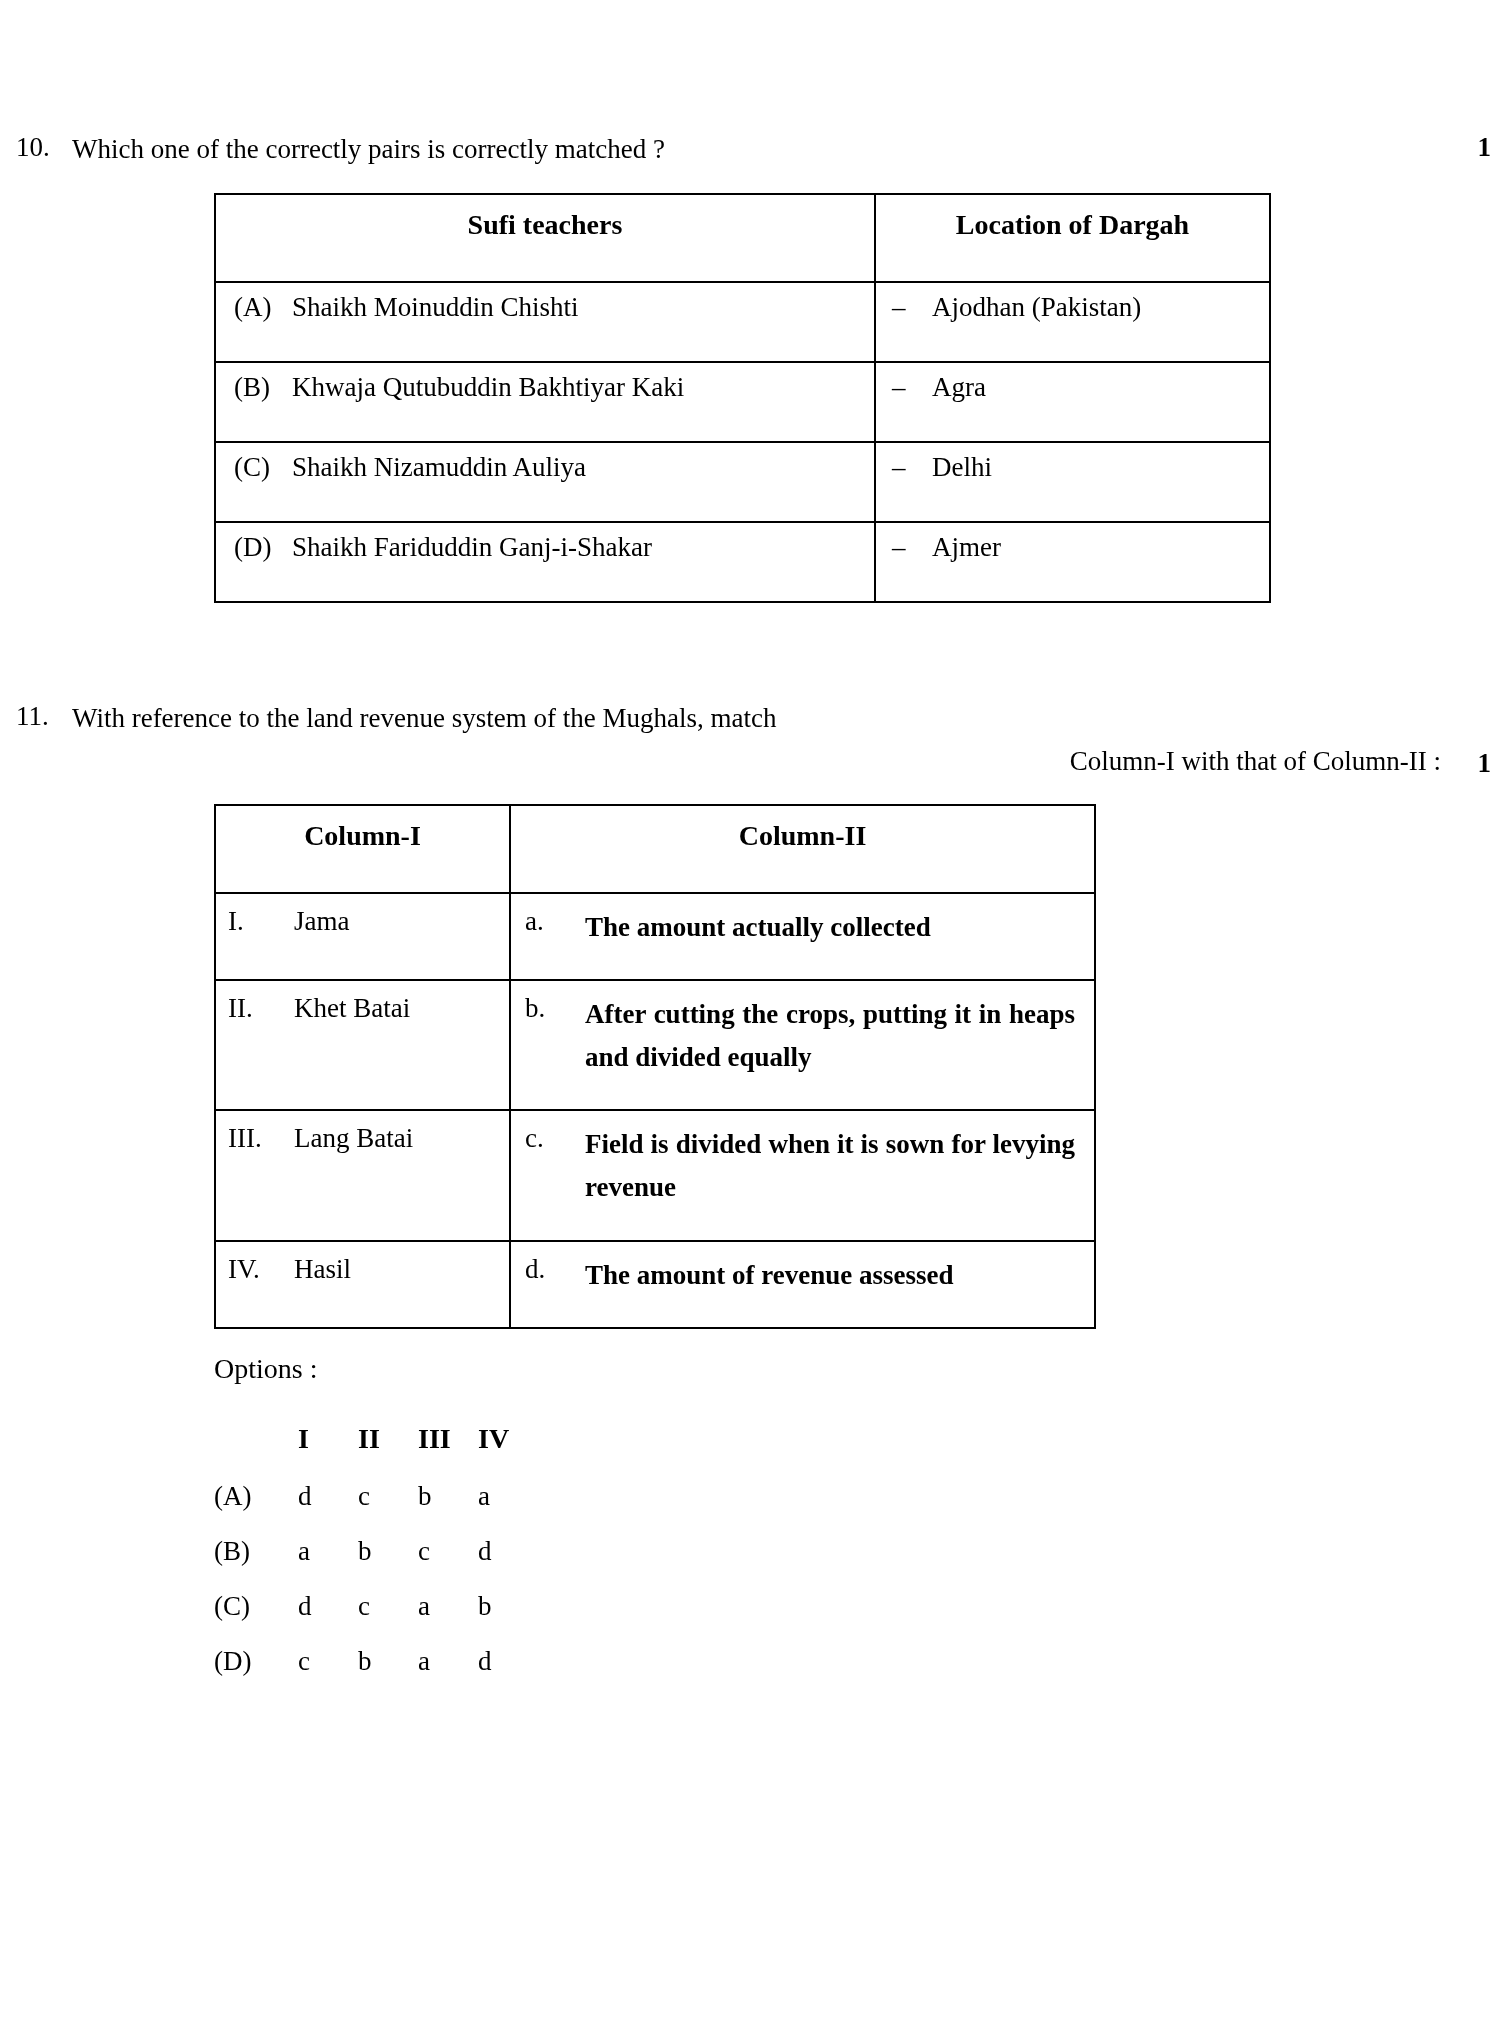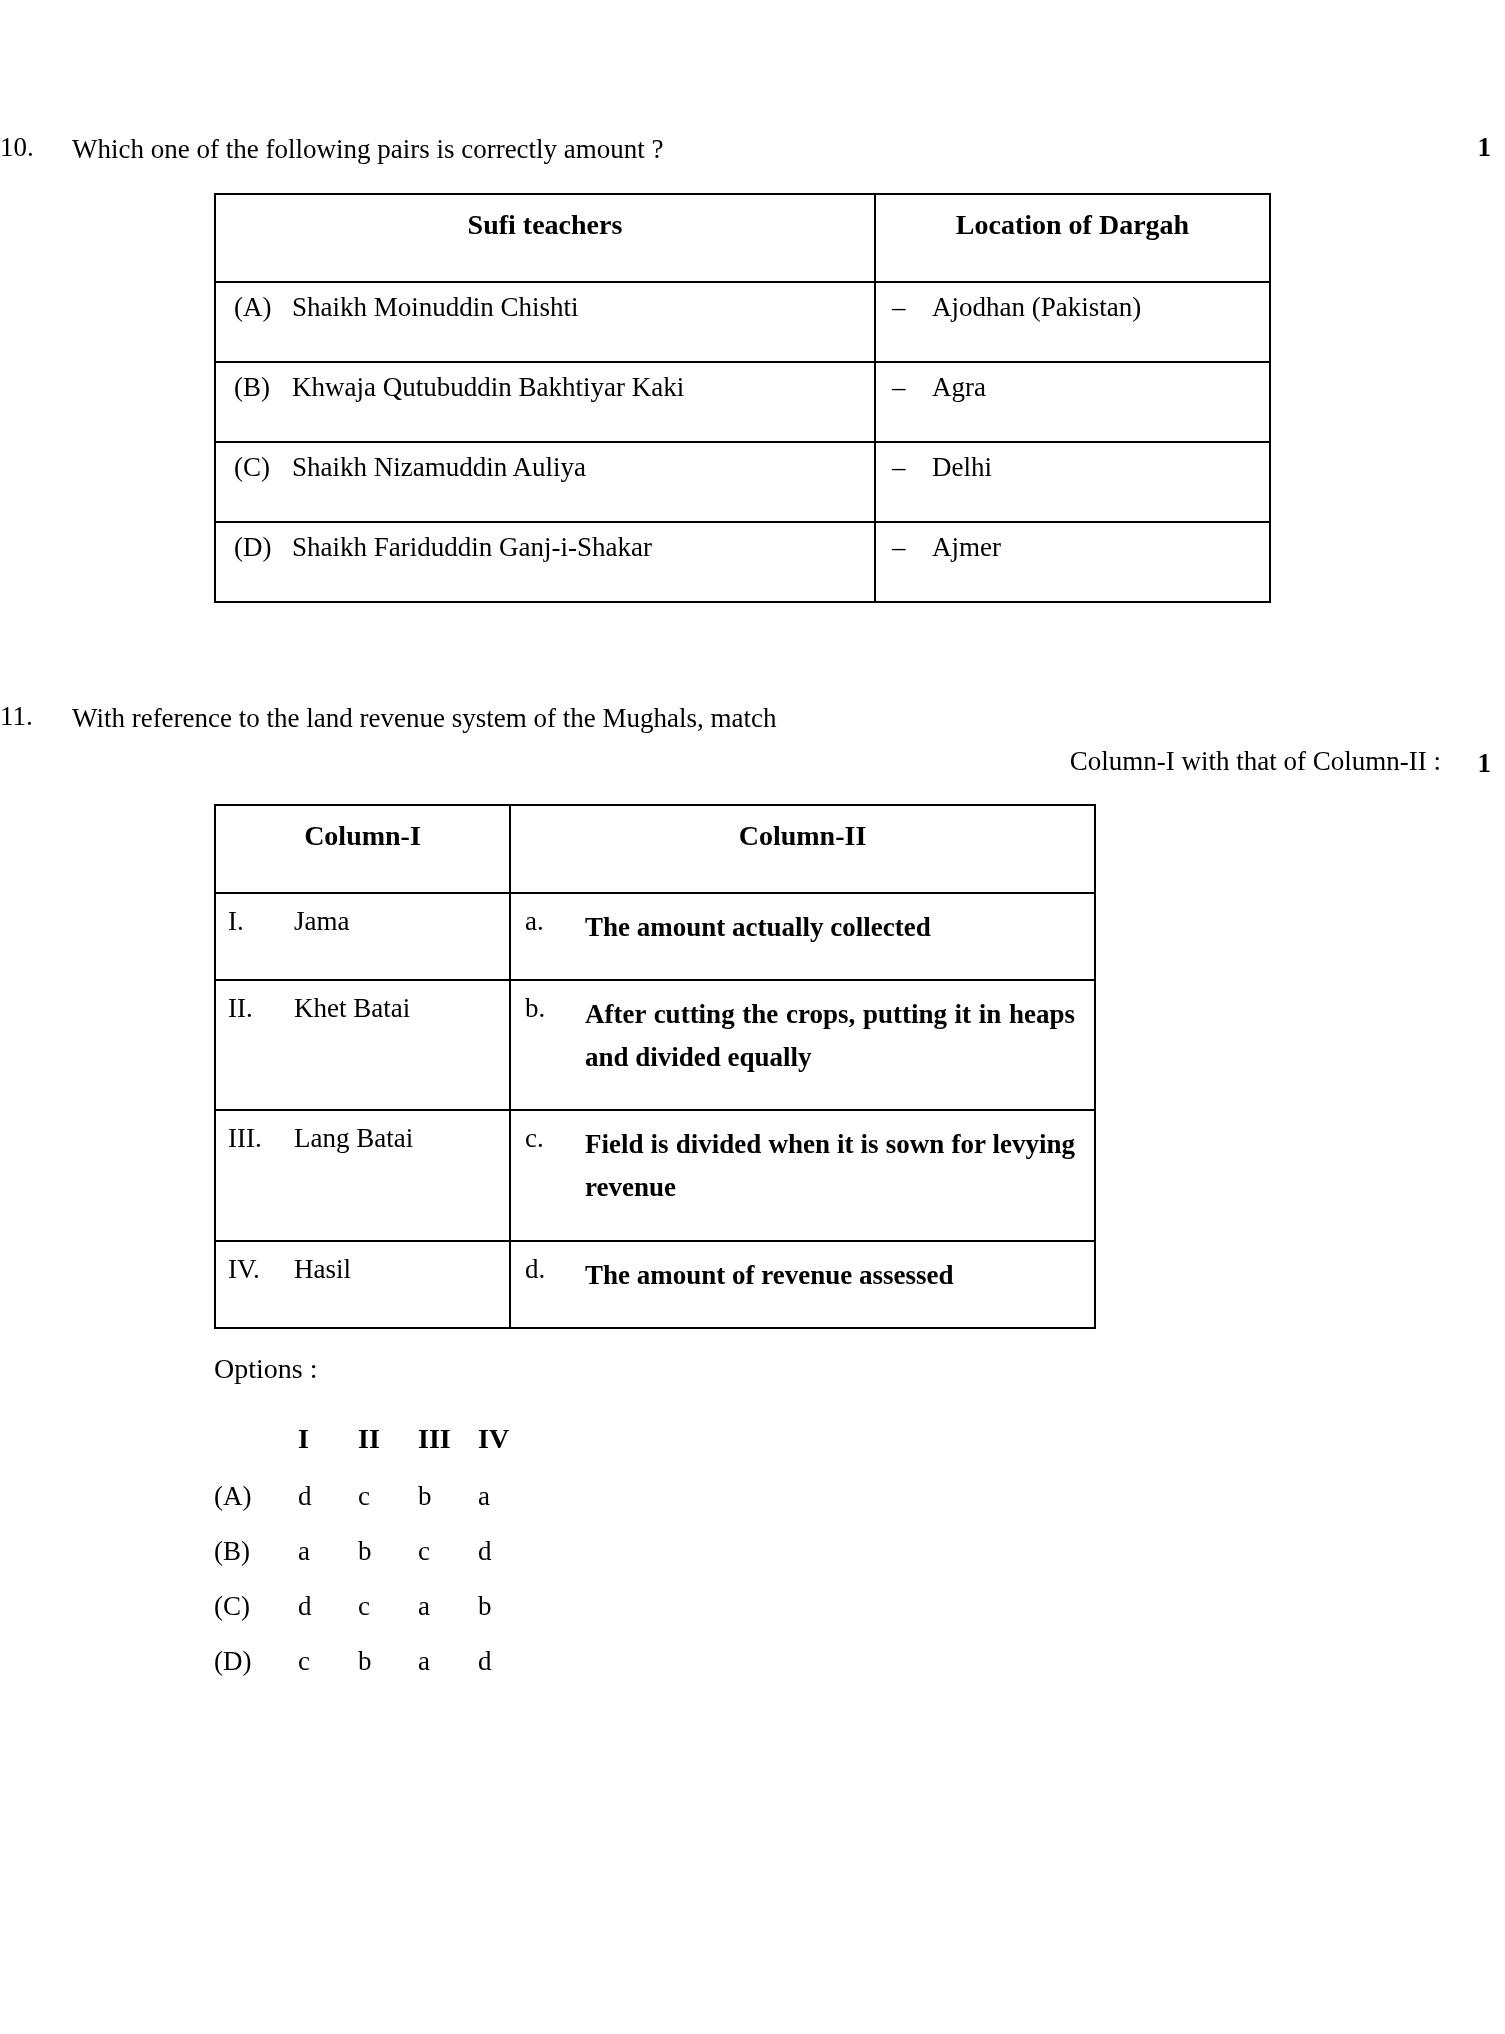--- a/index.html
+++ b/index.html
@@ -27,20 +27,21 @@
   .question {
     display: flex;
     align-items: flex-start;
   }
   .q-num {
     width: 72px;
     flex: 0 0 72px;
     text-align: left;
     font-size: 27px;
     line-height: 1.45;
+    padding-left: 16px;
     box-sizing: border-box;
   }
   .q-body {
     flex: 1 1 auto;
     font-size: 27px;
     line-height: 1.6;
   }
   .q-marks {
     width: 64px;
     flex: 0 0 64px;
@@ -164,21 +165,21 @@
     padding-bottom: 14px;
   }
 </style>
 </head>
 <body>
 
 <div class="page">
 
   <div class="question" style="margin-top:128px;">
     <div class="q-num">10.</div>
-    <div class="q-body">Which one of the following pairs is correctly amount ?</div>
+    <div class="q-body">Which one of the correctly pairs is correctly matched ?</div>
     <div class="q-marks">1</div>
   </div>
 
   <table class="sheet" id="q10-table">
     <colgroup>
         <col class="c-left">
         <col class="c-right">
       </colgroup>
     <thead>
       <tr>

